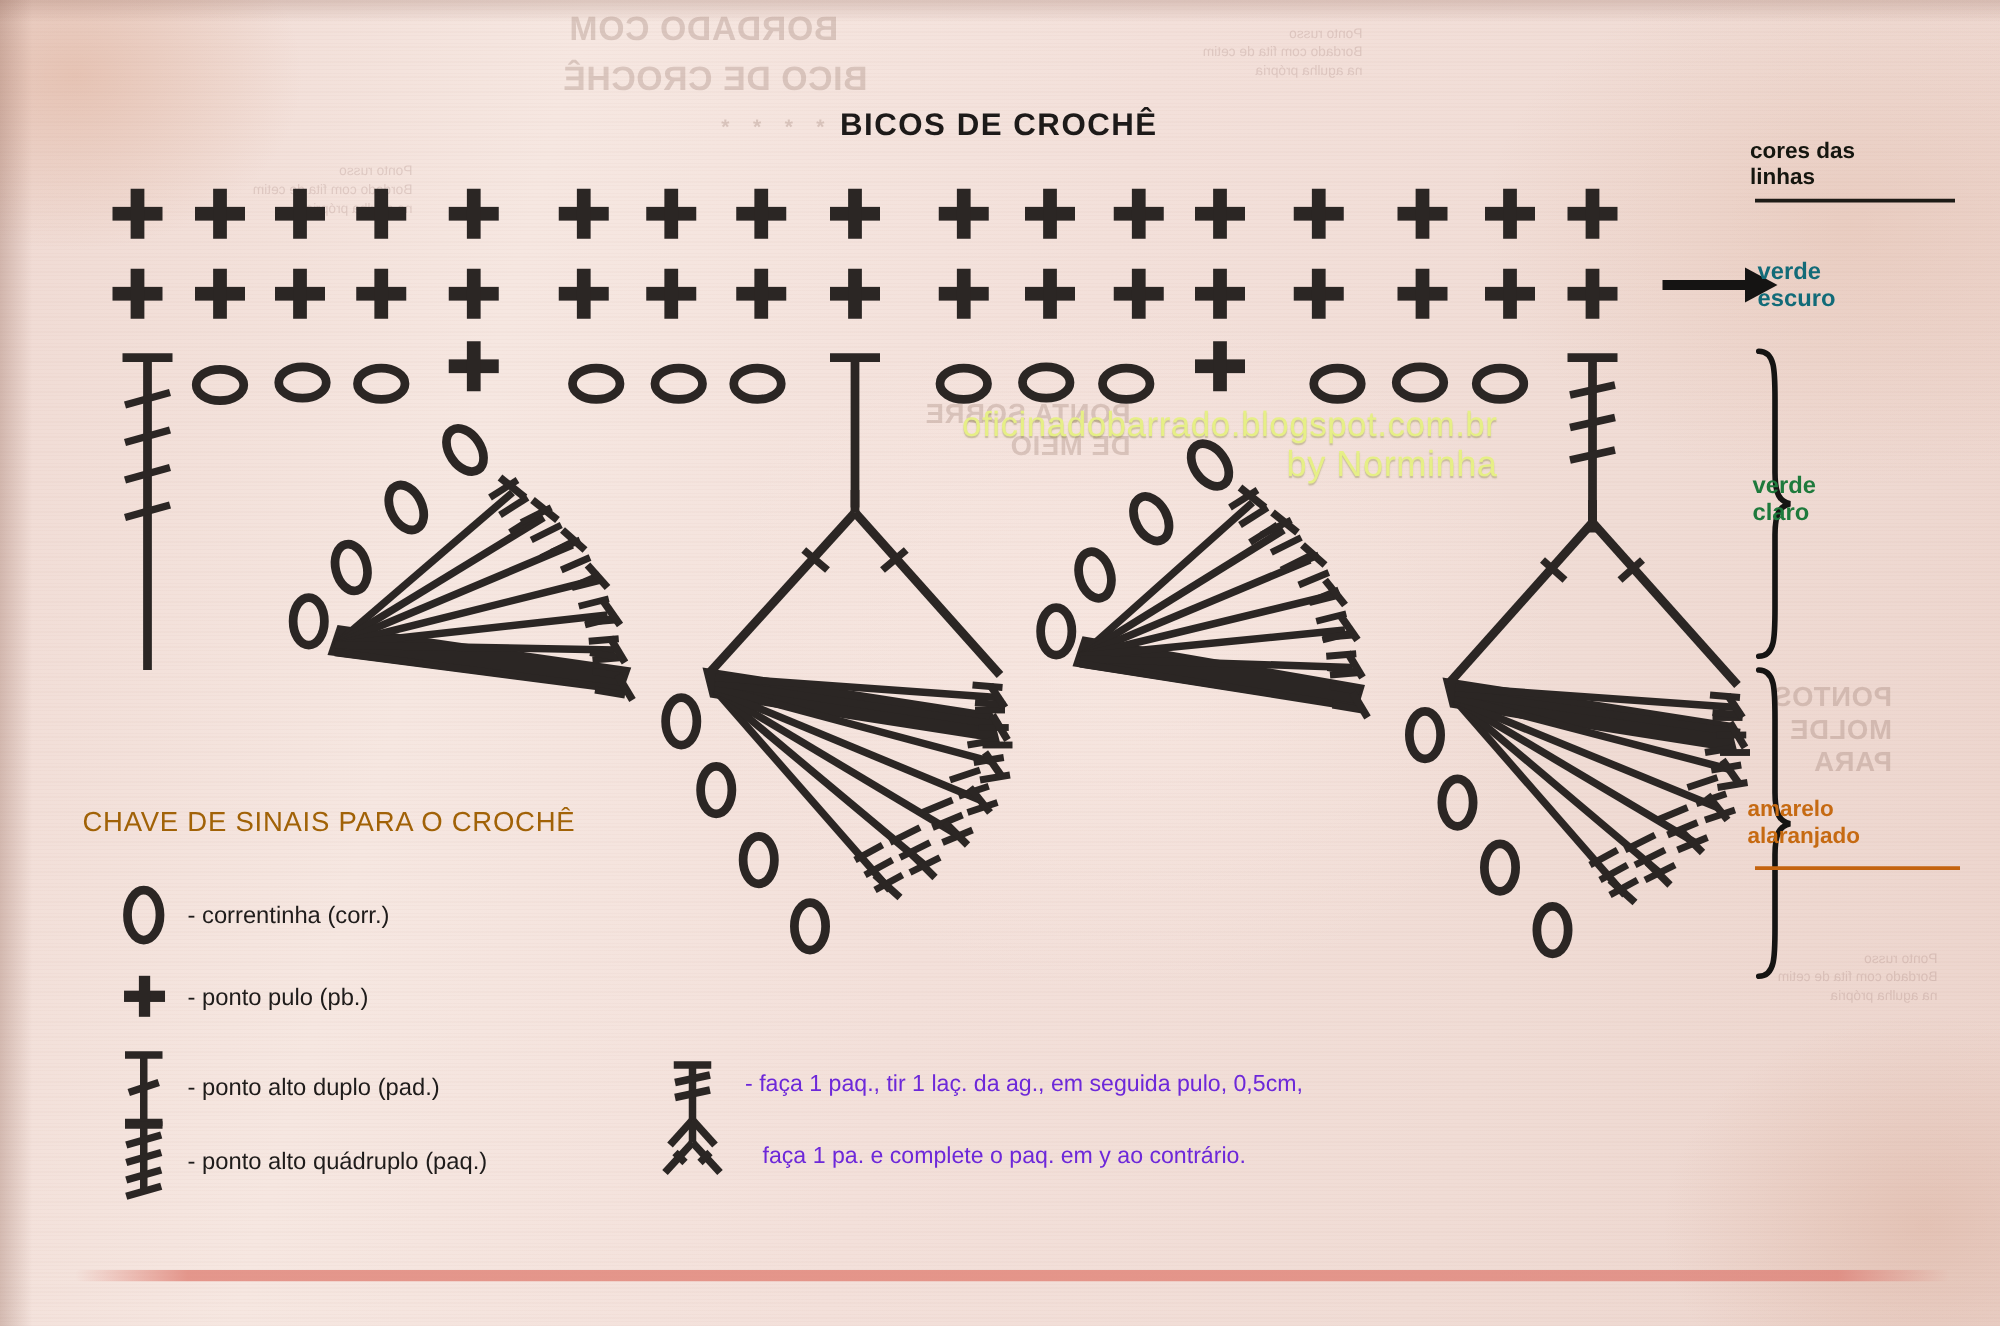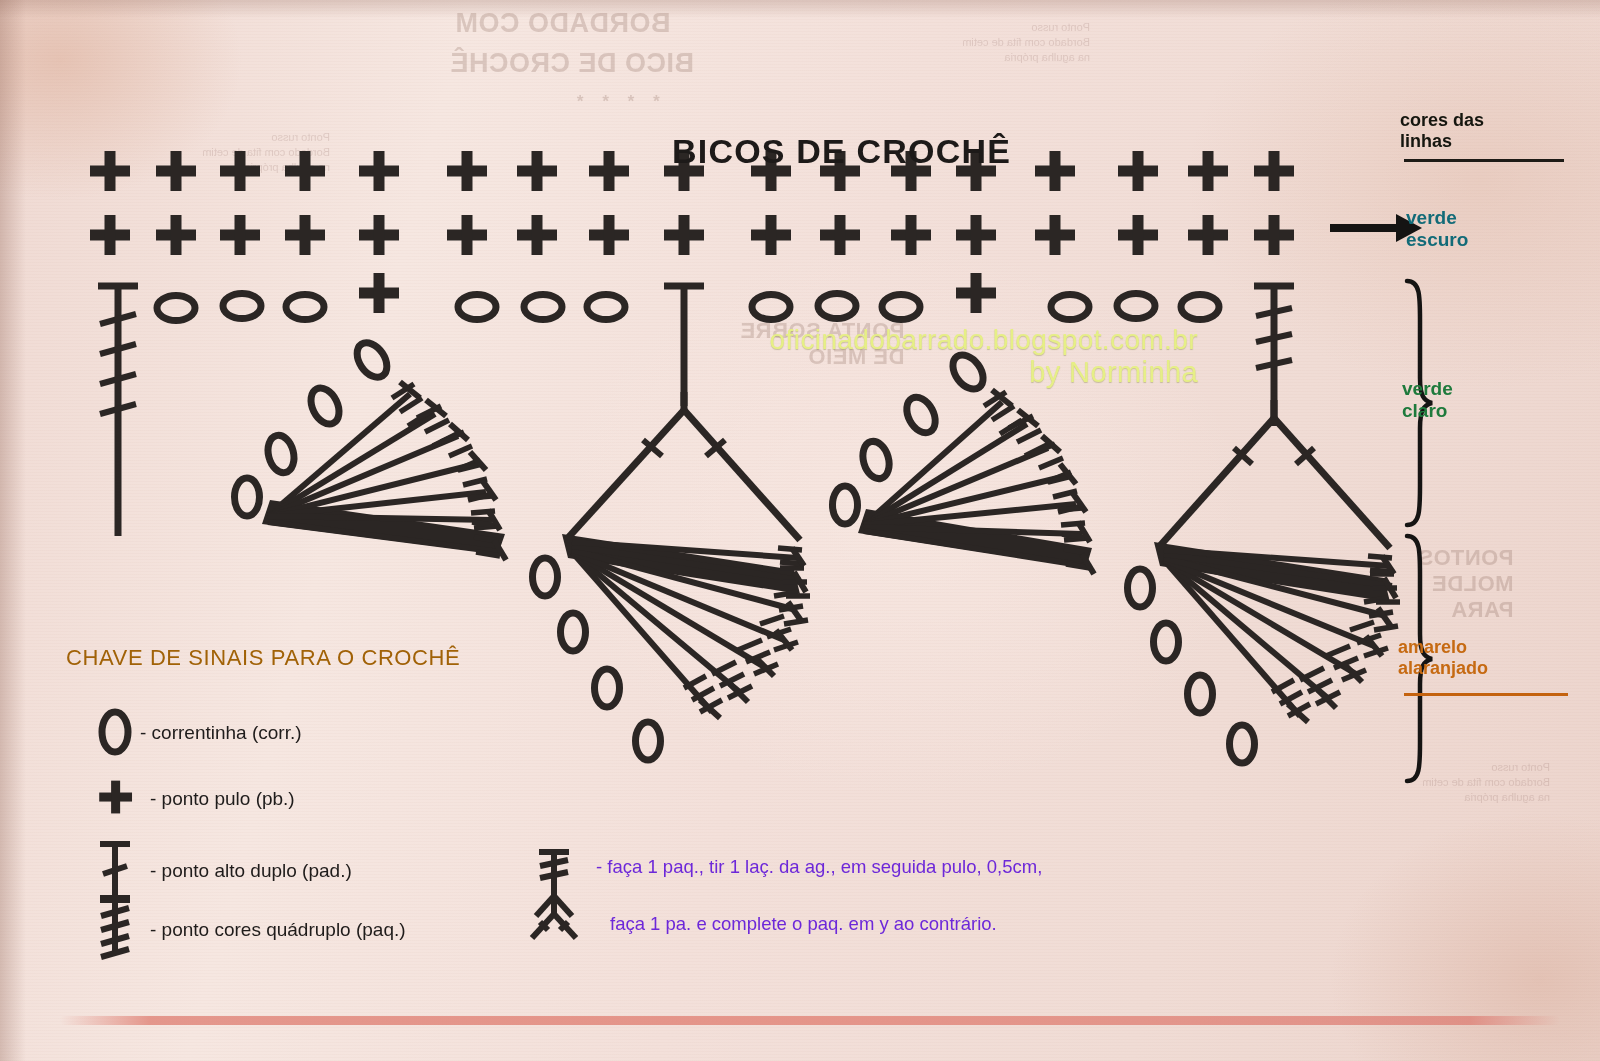--- a/index.html
+++ b/index.html
@@ -58,25 +58,24 @@
 
   svg.art { position: absolute; left: 0; top: 0; }
 
   .txt {
     position: absolute;
     color: #23201f;
     white-space: pre;
   }
   #main-title {
     left: 672px; top: 86px;
-    font-size: 34px;
+    font-size: 25px;
     font-weight: bold;
     letter-spacing: 1.2px;
     color: #1d1a19;
-    margin-top: 46px;
   }
   #key-title {
     left: 66px; top: 645px;
     font-size: 22px;
     letter-spacing: 0.6px;
     color: #a16207;
   }
   .key-label {
     position: absolute;
     font-size: 19px;
@@ -566,24 +565,24 @@
         <line x1="554" y1="914" x2="576" y2="938"></line>
         <line x1="540" y1="922" x2="548" y2="930"></line>
         <line x1="560" y1="930" x2="568" y2="922"></line>
       </g>
     </g>
   </svg>
 
   <div class="txt" id="main-title">BICOS DE CROCHÊ</div>
   <div class="txt" id="key-title">CHAVE DE SINAIS PARA O CROCHÊ</div>
 
-  <div class="key-label" style="left:140px; top:722px;">- correntinha (corr.)</div>
+  <div class="key-label" style="left:150px; top:722px;">- correntinha (corr.)</div>
   <div class="key-label" style="left:150px; top:788px;">- ponto pulo (pb.)</div>
   <div class="key-label" style="left:150px; top:860px;text-align:right;">- ponto alto duplo (pad.)</div>
-  <div class="key-label" style="left:150px; top:919px;">- ponto cores quádruplo (paq.)</div>
+  <div class="key-label" style="left:150px; top:919px;">- ponto alto quádruplo (paq.)</div>
 
   <div class="note-label" style="left:596px; top:856px;">- faça 1 paq., tir 1 laç. da ag., em seguida pulo, 0,5cm,</div>
   <div class="note-label" style="left:610px; top:913px;">faça 1 pa. e complete o paq. em y ao contrário.</div>
 
   <div class="anno" id="anno-cores">cores das
 linhas</div>
   <div id="anno-cores-underline"></div>
   <div class="anno" id="anno-verde-escuro">verde
 escuro</div>
   <div class="anno" id="anno-verde-claro">verde

